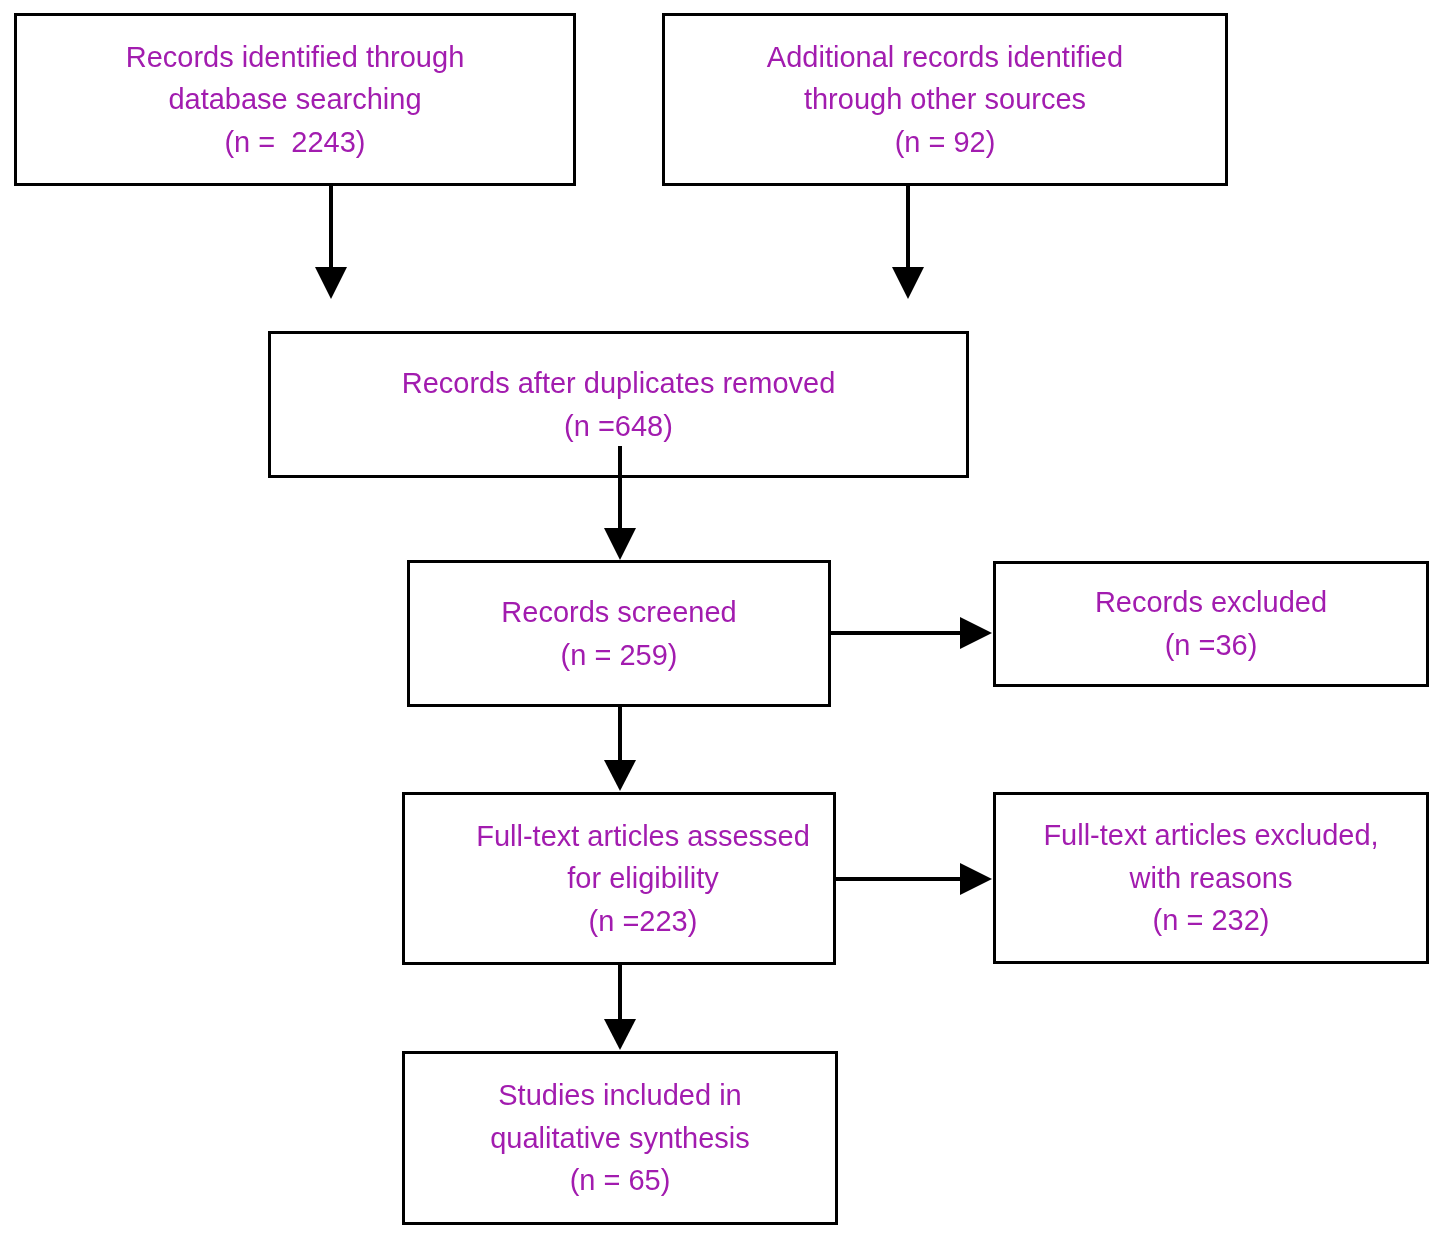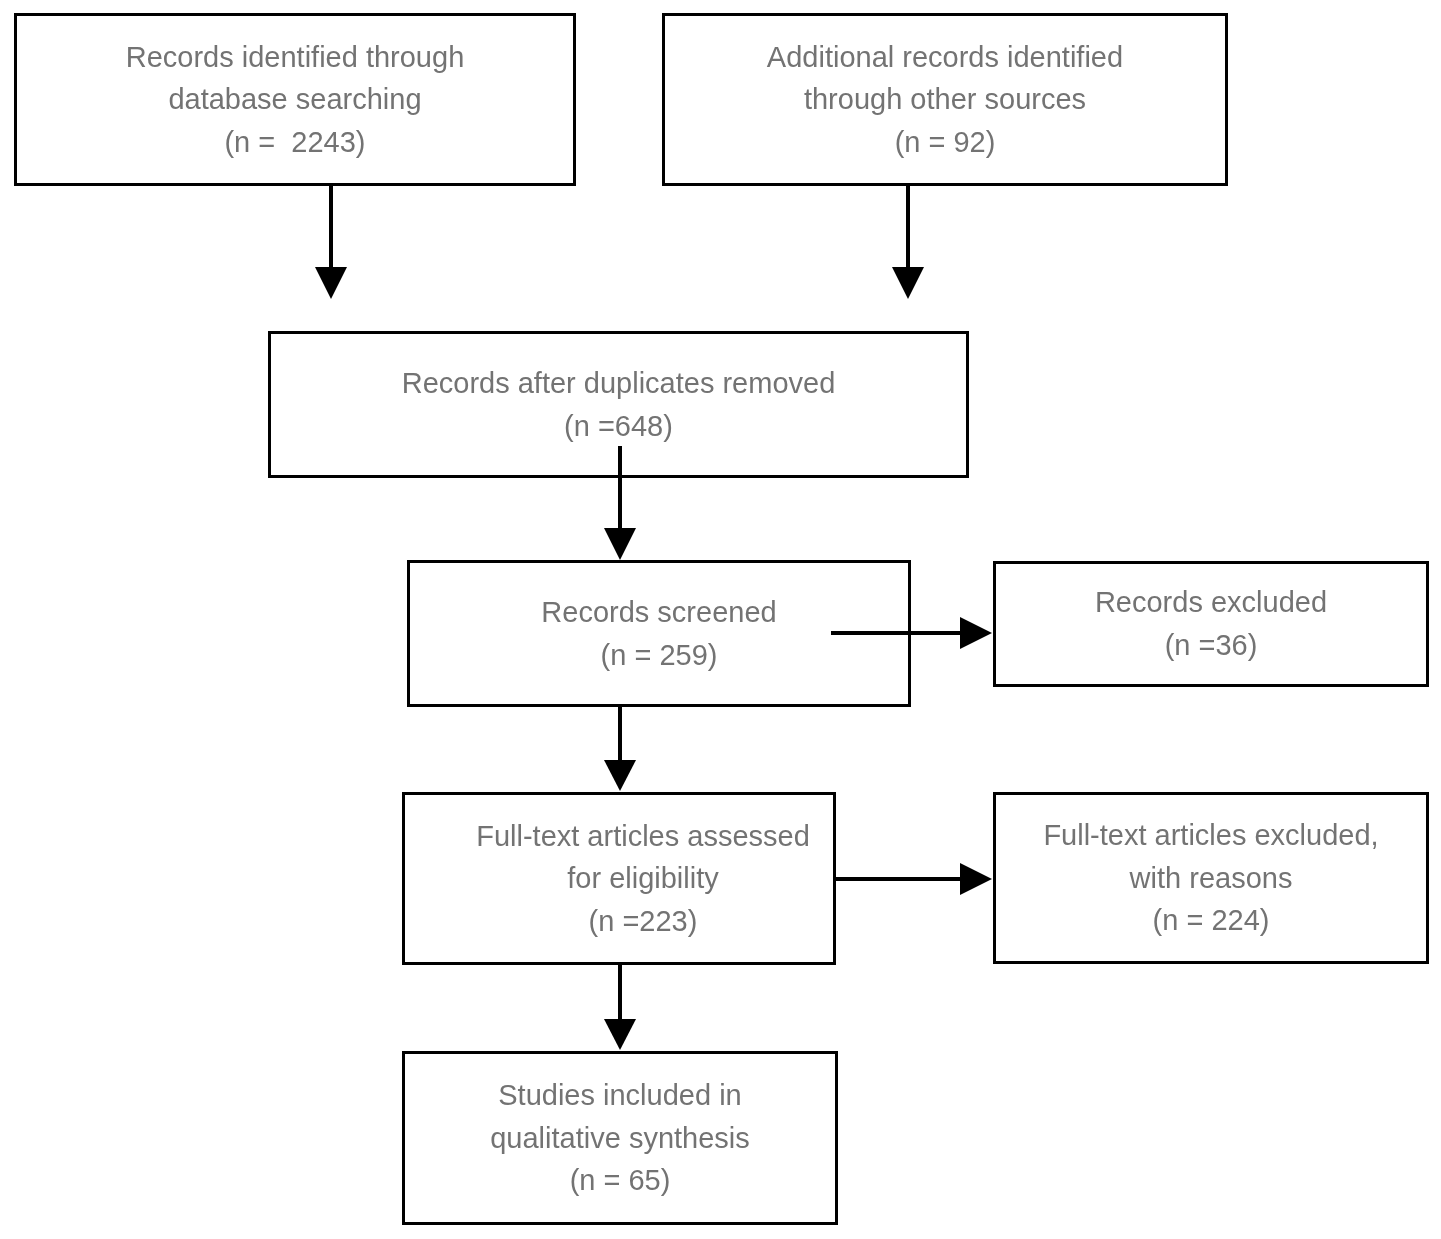--- a/index.html
+++ b/index.html
@@ -22,21 +22,21 @@
     background: #ffffff;
     display: flex;
     align-items: center;
     justify-content: center;
     text-align: center;
   }
   .node-text {
     white-space: pre-wrap;
     font-size: 29px;
     line-height: 1.47;
-    color: #737373;
+    color: #a21caf;
     width: 100%;
   }
   .arrow-layer {
     position: absolute;
     left: 0;
     top: 0;
     width: 1441px;
     height: 1239px;
     pointer-events: none;
   }
@@ -56,40 +56,40 @@
     <div class="node-text">Additional records identified
 through other sources
 (n = 92)</div>
   </div>
 
   <div class="node" style="left:268px; top:299px; width:701px; height:147px;margin-top:32px;">
     <div class="node-text">Records after duplicates removed
 (n =648)</div>
   </div>
 
-  <div class="node" style="left:407px; top:560px; width:504px; height:147px;">
+  <div class="node" style="left:407px; top:560px; width:424px; height:147px;">
     <div class="node-text">Records screened
 (n = 259)</div>
   </div>
 
   <div class="node" style="left:993px; top:561px; width:436px; height:126px;">
     <div class="node-text">Records excluded
 (n =36)</div>
   </div>
 
   <div class="node" style="left:402px; top:792px; width:434px; height:173px;padding-left:48px;">
     <div class="node-text">Full-text articles assessed
 for eligibility
 (n =223)</div>
   </div>
 
   <div class="node" style="left:993px; top:792px; width:436px; height:172px;">
     <div class="node-text">Full-text articles excluded,
 with reasons
-(n = 224)</div>
+(n = 232)</div>
   </div>
 
   <div class="node" style="left:402px; top:1051px; width:436px; height:174px;">
     <div class="node-text">Studies included in
 qualitative synthesis
 (n = 65)</div>
   </div>
 
   <svg class="arrow-layer" width="1441" height="1239" viewBox="0 0 1441 1239" xmlns="http://www.w3.org/2000/svg">
 

